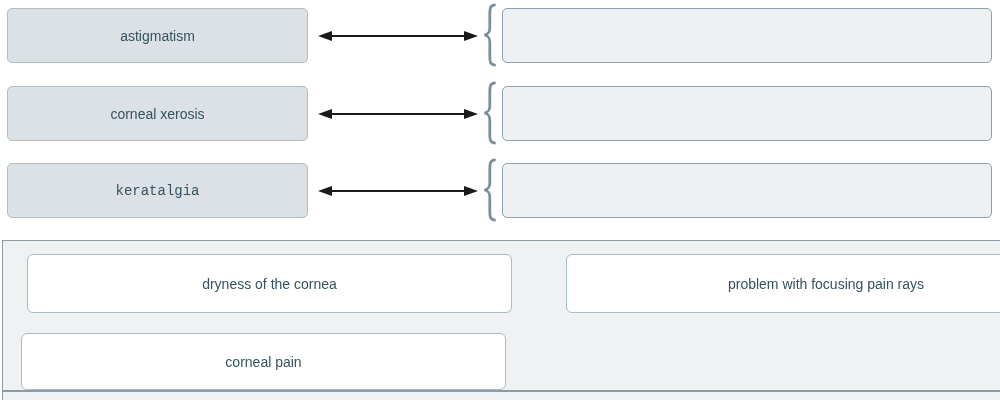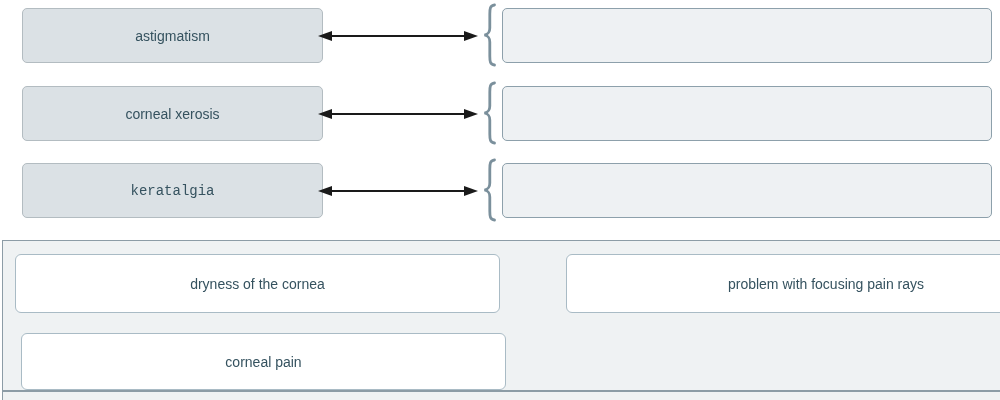--- a/index.html
+++ b/index.html
@@ -34,21 +34,20 @@
     height: 55px;
     box-sizing: border-box;
     background: #dbe1e5;
     border: 1px solid #b3bcc1;
     border-radius: 5px;
     display: flex;
     align-items: center;
     justify-content: center;
     color: #35525f;
     font-size: 14px;
-    margin-left: 15px;
   }
   .arrow-svg {
     position: absolute;
     left: 318px;
     top: 20px;
     width: 160px;
     height: 16px;
   }
   .brace-svg {
     position: absolute;
@@ -91,21 +90,21 @@
     background: #ffffff;
     border: 1px solid #a9bbc5;
     border-radius: 6px;
     display: flex;
     align-items: center;
     justify-content: center;
     color: #35525f;
     font-size: 14px;
     cursor: grab;
   }
-  .card-1 { left: 12px; top: 13px; width: 485px; height: 59px; }
+  .card-1 { left: 24px; top: 13px; width: 485px; height: 59px; }
   .card-2 { left: 10px; top: 92px; width: 485px; height: 57px; margin-left: 8px; }
   .card-3 { left: 563px; top: 13px; width: 520px; height: 59px; }
 
   .h-scrollbar {
     position: absolute;
     left: 0;
     top: 149px;
     width: 1114px;
     height: 2px;
     background: #8c9ca6;

